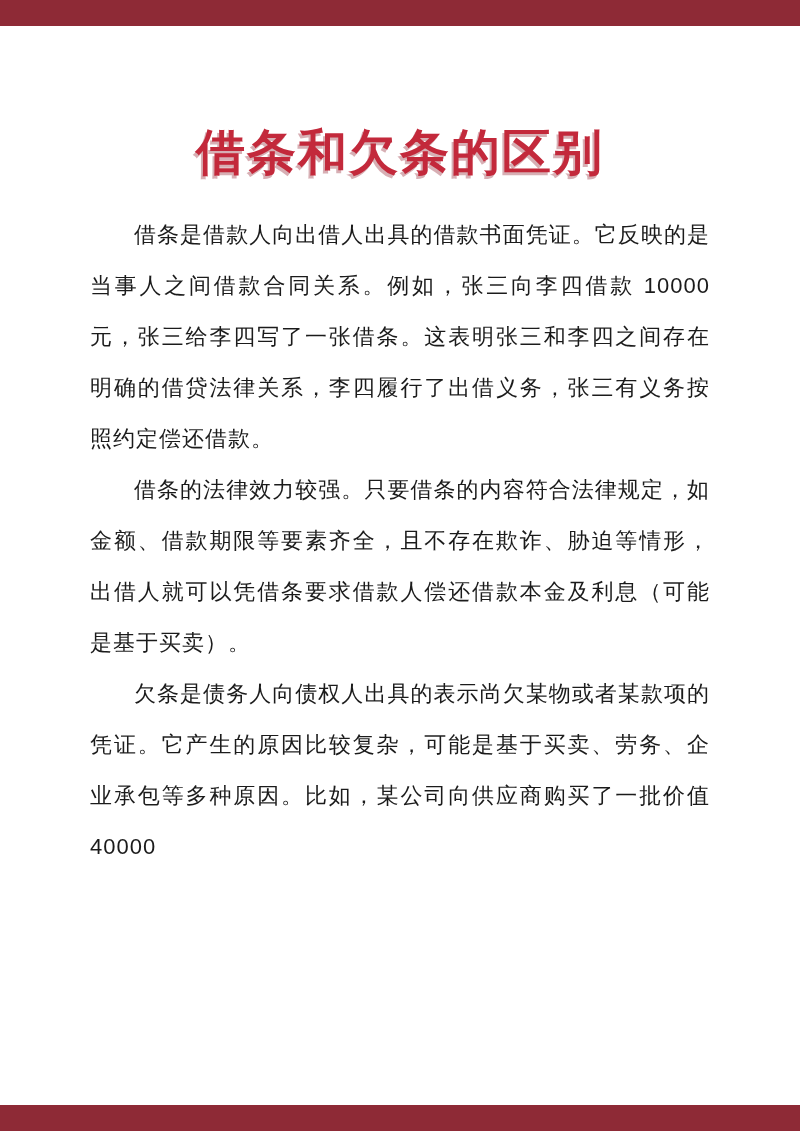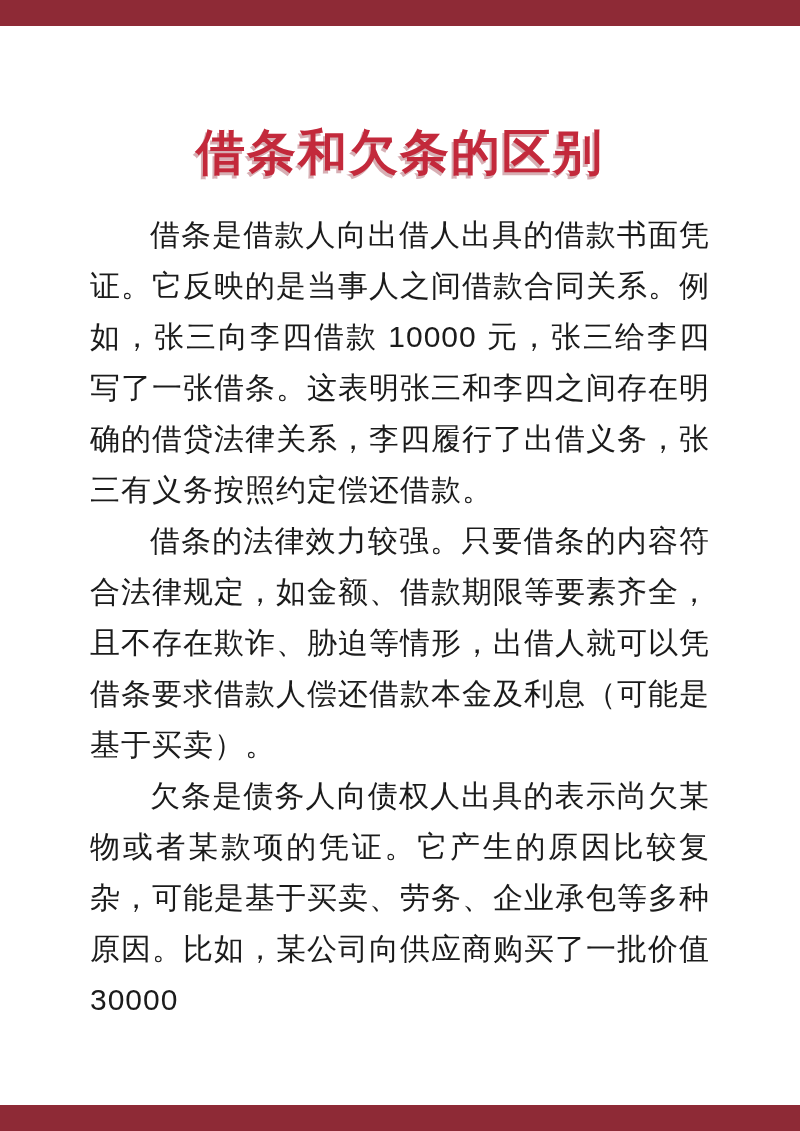--- a/index.html
+++ b/index.html
@@ -48,39 +48,39 @@
     letter-spacing: 4px;
     line-height: 36px;
     color: var(--heading-red, #a92837);
   }
   .body-text {
     margin-top: 27px;
   }
   .body-text p {
     margin: 0;
     text-indent: 2em;
-    font-size: 30px;
+    font-size: 22px;
     line-height: 51px;
     letter-spacing: 1px;
     text-align: justify;
     text-justify: inter-character;
     color: var(--body-text, #1b1b1b);
   }
 </style>
 </head>
 <body>
 
 <main class="page">
   <div class="border-bar top"></div>
 
   <div class="content">
     <h1 class="title">借条和欠条的区别</h1>
 
 
     <div class="body-text">
       <p>借条是借款人向出借人出具的借款书面凭证。它反映的是当事人之间借款合同关系。例如，张三向李四借款 10000 元，张三给李四写了一张借条。这表明张三和李四之间存在明确的借贷法律关系，李四履行了出借义务，张三有义务按照约定偿还借款。</p>
       <p>借条的法律效力较强。只要借条的内容符合法律规定，如金额、借款期限等要素齐全，且不存在欺诈、胁迫等情形，出借人就可以凭借条要求借款人偿还借款本金及利息（可能是基于买卖）。</p>
-      <p>欠条是债务人向债权人出具的表示尚欠某物或者某款项的凭证。它产生的原因比较复杂，可能是基于买卖、劳务、企业承包等多种原因。比如，某公司向供应商购买了一批价值 30000</p>
+      <p>欠条是债务人向债权人出具的表示尚欠某物或者某款项的凭证。它产生的原因比较复杂，可能是基于买卖、劳务、企业承包等多种原因。比如，某公司向供应商购买了一批价值 40000</p>
     </div>
   </div>
 
   <div class="border-bar bottom"></div>
 </main>
 
 </body></html>

